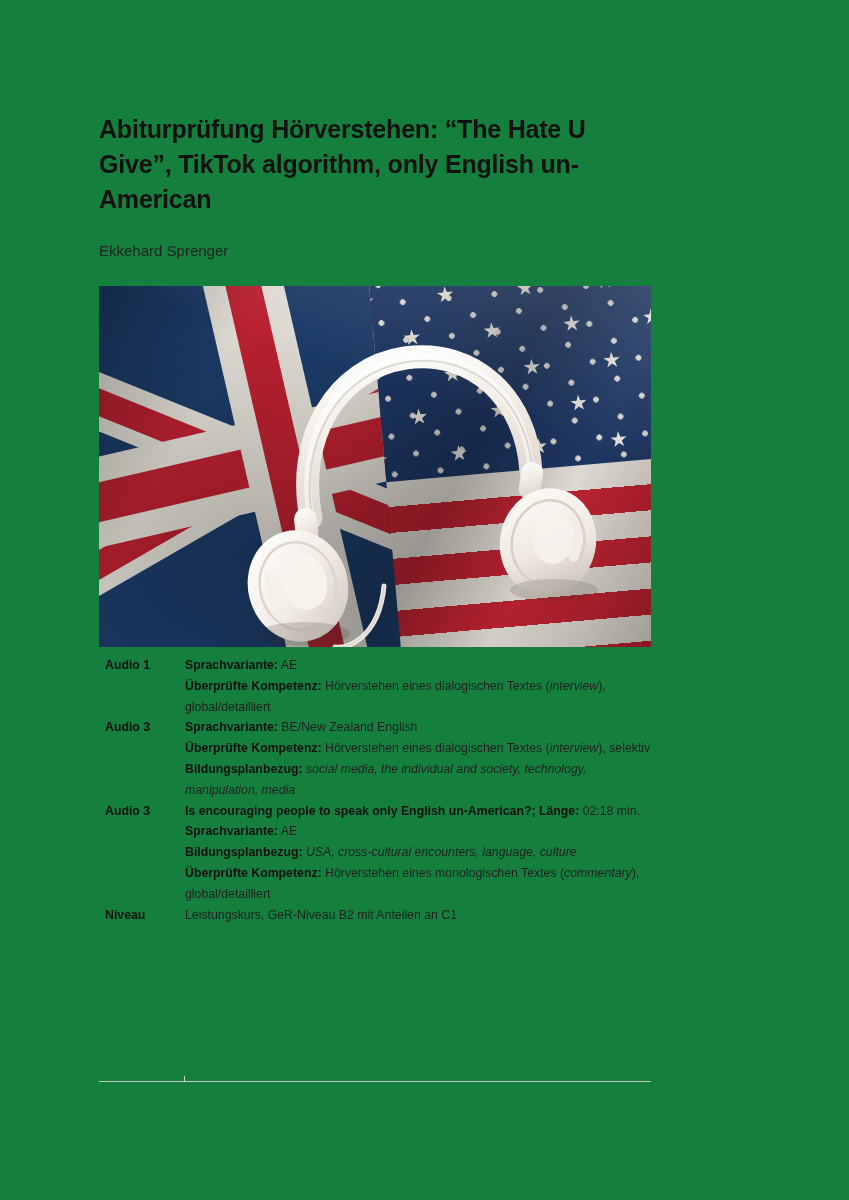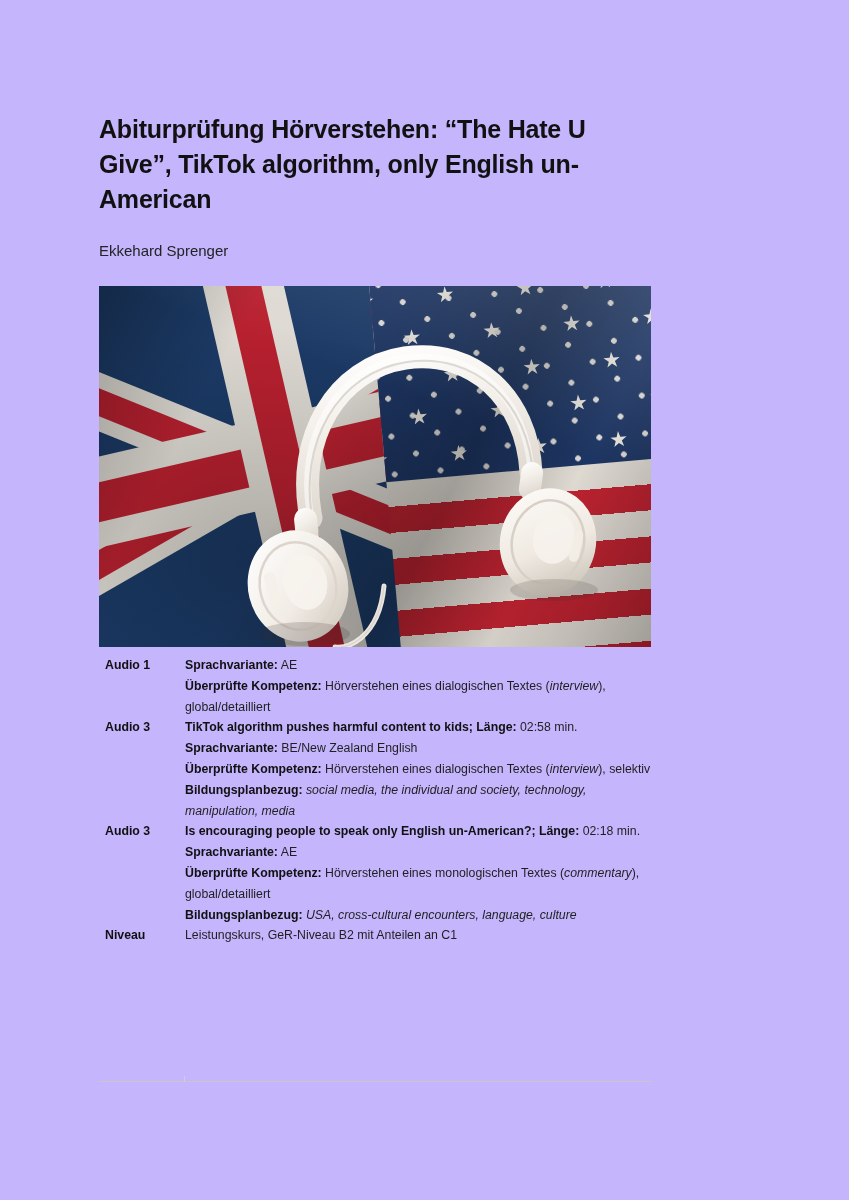--- a/index.html
+++ b/index.html
@@ -15,21 +15,21 @@
     color: #1a1a1a;
     -webkit-font-smoothing: antialiased;
     overflow: hidden;
   }
 
   .page {
     position: absolute;
     left: 0; top: 0;
     width: 849px;
     height: 1200px;
-    background: #c4b5fd;
+    background: #15803d;
   }
 
   .content {
     position: absolute;
     left: 99px;
     top: 112px;
     width: 552px;
   }
 
   
@@ -374,34 +374,33 @@
       <div class="spec-label">Audio 1</div>
       <div class="spec-body">
         <span class="spec-line"><span class="k">Sprachvariante:</span><span class="v"> AE</span></span>
         <span class="spec-line"><span class="k">Überprüfte Kompetenz:</span><span class="v"> Hörverstehen eines dialogischen Textes (</span><span class="v i">interview</span><span class="v">), global/detailliert</span></span>
       </div>
     </div>
 
     <div class="spec-row">
       <div class="spec-label">Audio 3</div>
       <div class="spec-body">
-        <span class="spec-line"><span class="k">TikTok algorithm pushes harmful content to kids; Länge:</span><span class="v"> 02:58 min.</span></span>
         <span class="spec-line"><span class="k">Sprachvariante:</span><span class="v"> BE/New Zealand English</span></span>
         <span class="spec-line"><span class="k">Überprüfte Kompetenz:</span><span class="v"> Hörverstehen eines dialogischen Textes (</span><span class="v i">interview</span><span class="v">), selektiv</span></span>
         <span class="spec-line"><span class="k">Bildungsplanbezug:</span><span class="v i"> social media, the individual and society, technology, manipulation, media</span></span>
       </div>
     </div>
 
     <div class="spec-row">
       <div class="spec-label">Audio 3</div>
       <div class="spec-body">
         <span class="spec-line"><span class="k">Is encouraging people to speak only English un-American?; Länge:</span><span class="v"> 02:18 min.</span></span>
         <span class="spec-line"><span class="k">Sprachvariante:</span><span class="v"> AE</span></span>
+        <span class="spec-line"><span class="k">Bildungsplanbezug:</span><span class="v i"> USA, cross-cultural encounters, language, culture</span></span>
         <span class="spec-line"><span class="k">Überprüfte Kompetenz:</span><span class="v"> Hörverstehen eines monologischen Textes (</span><span class="v i">commentary</span><span class="v">), global/detailliert</span></span>
-        <span class="spec-line"><span class="k">Bildungsplanbezug:</span><span class="v i"> USA, cross-cultural encounters, language, culture</span></span>
       </div>
     </div>
 
     <div class="spec-row">
       <div class="spec-label">Niveau</div>
       <div class="spec-body">
         <span class="spec-line v">Leistungskurs, GeR-Niveau B2 mit Anteilen an C1</span>
       </div>
     </div>
 

